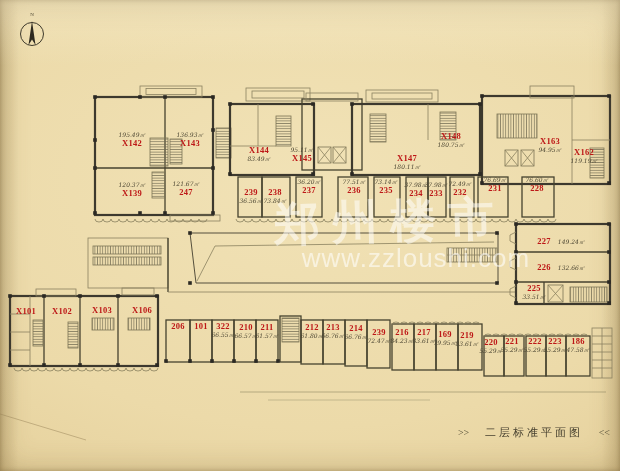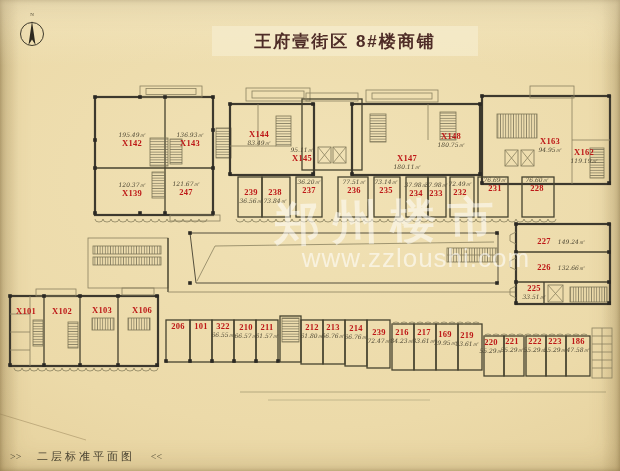--- a/index.html
+++ b/index.html
@@ -21,22 +21,22 @@
   
   .lbl{position:absolute;z-index:2;transform:translate(-50%,-50%);
        display:flex;flex-direction:column;align-items:center;line-height:1.2;white-space:nowrap;}
   .ab{flex-direction:column-reverse;}
   .rowl{flex-direction:row;gap:7px;align-items:center;}
   .uid{font-family:"Liberation Serif",serif;font-weight:bold;font-size:8.5px;color:#bd1717;letter-spacing:.3px;}
   .ar{font-family:"DejaVu Serif",serif;font-style:italic;font-size:6px;color:#4a4431;}
   .title-band{position:absolute;left:212px;top:26px;width:266px;height:30px;z-index:2;
       background:rgba(248,240,214,.55);display:flex;align-items:center;justify-content:center;}
   .title-text{font-family:"Liberation Sans",sans-serif;font-weight:bold;font-size:17px;color:#4e2c27;letter-spacing:2px;}
-  .footer{position:absolute;left:0;top:425px;width:620px;text-align:left;z-index:2;
-      font-family:"Liberation Serif",serif;font-size:11px;color:#453f2e;letter-spacing:3px;margin-top:24px;}
+  .footer{position:absolute;left:0;top:425px;width:620px;text-align:right;z-index:2;
+      font-family:"Liberation Serif",serif;font-size:11px;color:#453f2e;letter-spacing:3px;}
   .footer .arr{letter-spacing:0;font-size:10px;margin:0 10px;color:#575139;}
   .wm-cn{position:absolute;left:390px;top:222px;z-index:3;transform:translate(-50%,-50%) rotate(-1.5deg);
       font-family:"DejaVu Serif",serif;font-weight:bold;font-size:46px;letter-spacing:12px;
       color:rgba(255,255,255,.52);pointer-events:none;white-space:nowrap;}
   .wm-url{position:absolute;left:416px;top:258px;z-index:3;transform:translate(-50%,-50%);
       font-family:"Liberation Sans",sans-serif;font-size:26px;letter-spacing:1px;
       color:rgba(255,255,255,.58);pointer-events:none;white-space:nowrap;}
   .north{position:absolute;left:16px;top:12px;z-index:2;width:32px;text-align:center;}
   .north .nl{font-size:5px;color:#4a4431;font-family:"Liberation Serif",serif;}
 </style>
@@ -46,23 +46,20 @@
 <div id="stage">
 
   <div class="north">
     <div class="nl">N</div>
     <svg width="32" height="34" style="position:static">
       <circle cx="16" cy="17" r="11.5" fill="none" stroke="#3f3a2c" stroke-width="1"></circle>
       <polygon points="16,4 12.5,28 16,22.5 19.5,28" fill="#2e2a20"></polygon>
     </svg>
   </div>
 
-  <div class="title-band">
-    <span class="title-text">王府壹街区 8#楼商铺</span>
-  </div>
 
   <svg width="620" height="471" viewBox="0 0 620 471">
     <defs>
       <pattern id="hH" width="6" height="2.6" patternUnits="userSpaceOnUse">
         <path d="M0,1.3 H6" stroke="#6f6950" stroke-width="0.7"></path>
       </pattern>
       <pattern id="hV" width="2.6" height="6" patternUnits="userSpaceOnUse">
         <path d="M1.3,0 V6" stroke="#6f6950" stroke-width="0.7"></path>
       </pattern>
       <rect id="cq" width="3.6" height="3.6" fill="#2b2923"></rect>
@@ -278,21 +275,21 @@
       <span class="uid">X143</span>
     </div>
   <div class="lbl" style="left:132px;top:190px">
       <span class="ar">120.37㎡</span>
       <span class="uid">X139</span>
     </div>
   <div class="lbl" style="left:186px;top:189px">
       <span class="ar">121.67㎡</span>
       <span class="uid">247</span>
     </div>
-  <div class="lbl ab" style="left:259px;top:138px">
+  <div class="lbl ab" style="left:259px;top:154px">
       <span class="ar">83.49㎡</span>
       <span class="uid">X144</span>
     </div>
   <div class="lbl" style="left:302px;top:155px">
       <span class="ar">95.11㎡</span>
       <span class="uid">X145</span>
     </div>
   <div class="lbl ab" style="left:251px;top:196px">
       <span class="ar">36.56㎡</span>
       <span class="uid">239</span>

